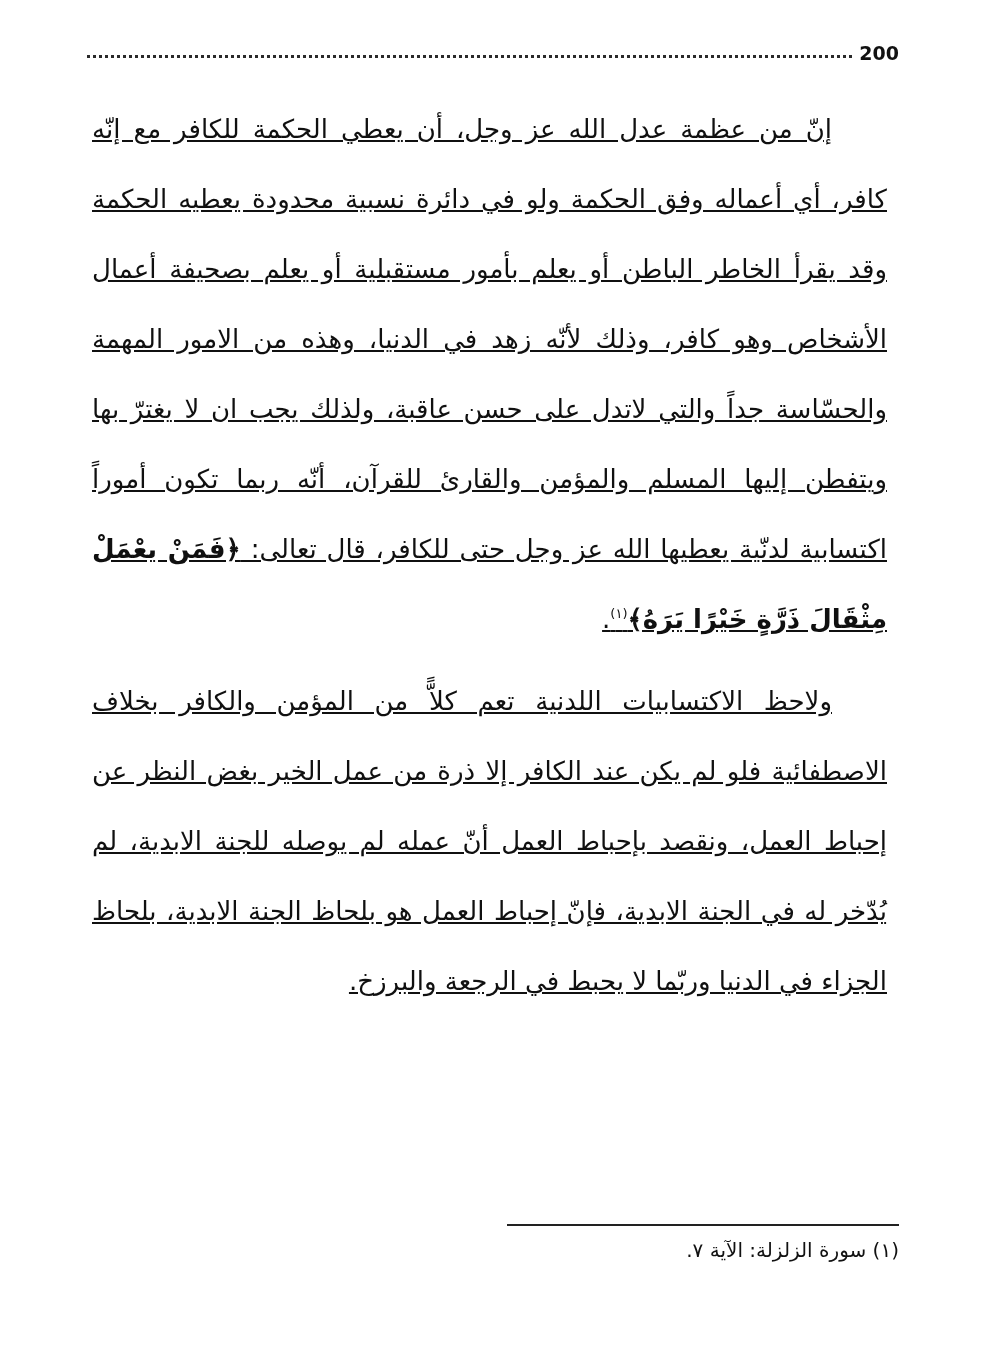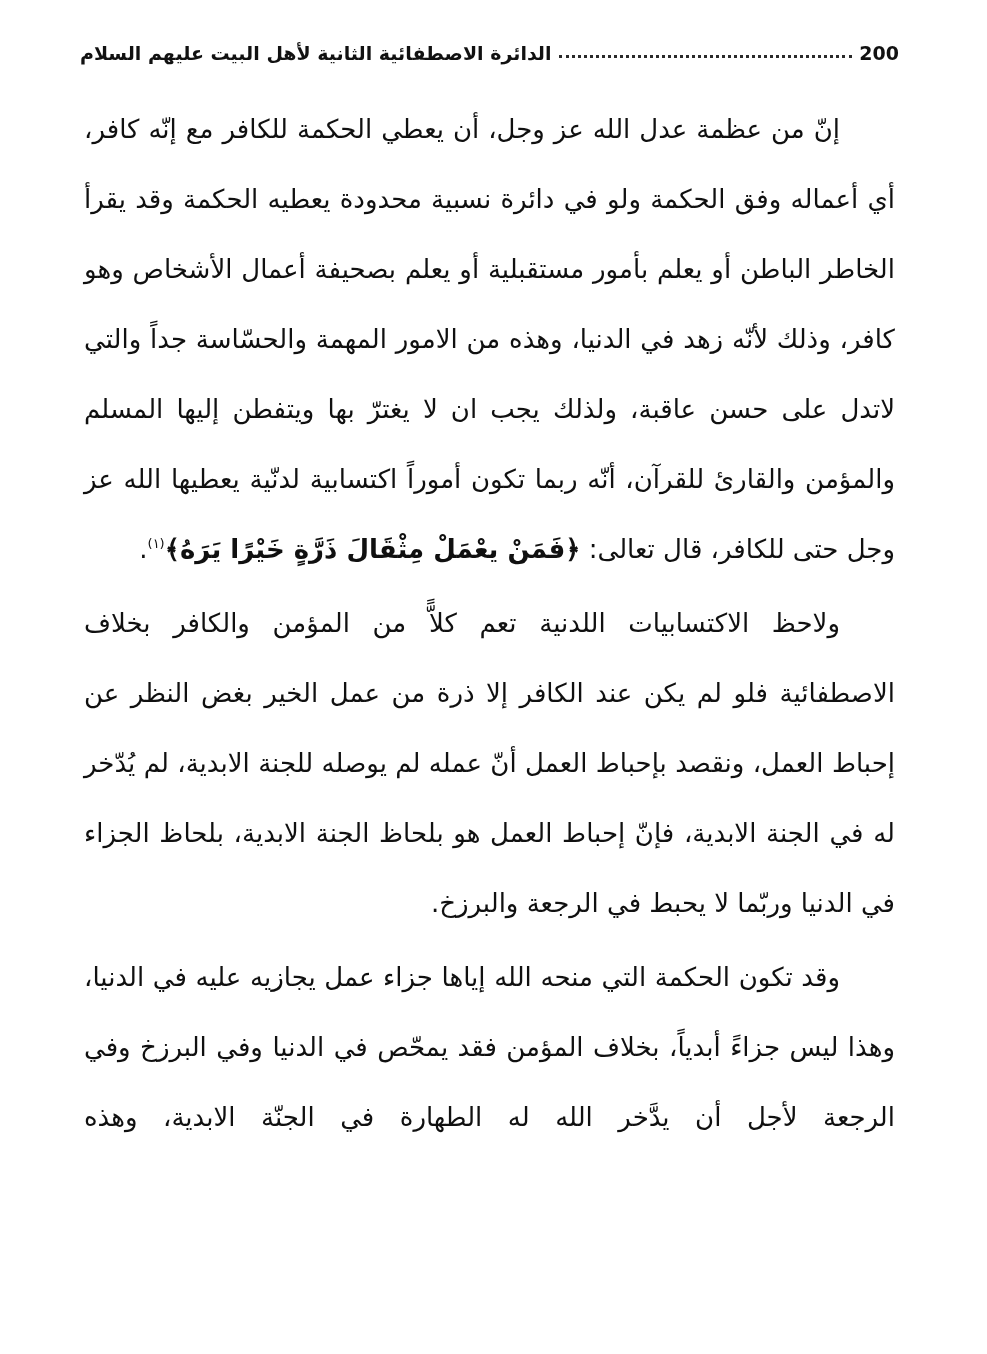--- a/index.html
+++ b/index.html
@@ -28,22 +28,23 @@
   }
 
   
   .body-text {
     font-size:26px;
     line-height:70px;
     text-align:justify;
     color:#101010;
   }
   .body-text p {
-    margin:4px;
+    margin:12px;
     text-indent:55px;
+    text-decoration:underline;
   }
   .body-text p.last-para { text-align-last:justify; }
 
   .quran {
     font-weight:bold;
     letter-spacing:0.5px;
   }
   sup.fn {
     font-size:13px;
     vertical-align:super;
@@ -67,23 +68,25 @@
   }
 </style>
 </head>
 <body>
 
 <div class="page">
 
   <div class="header">
     <span>200</span>
     <span class="leader"></span>
-    <span>الدائرة الاصطفائية الثانية لأهل البيت عليهم السلام</span>
   </div>
 
   <div class="body-text">
     <p><span>إنّ من عظمة عدل الله عز وجل، أن يعطي الحكمة للكافر مع إنّه كافر، أي أعماله وفق الحكمة ولو في دائرة نسبية محدودة يعطيه الحكمة وقد يقرأ الخاطر الباطن أو يعلم بأمور مستقبلية أو يعلم بصحيفة أعمال الأشخاص وهو كافر، وذلك لأنّه زهد في الدنيا، وهذه من الامور المهمة والحسّاسة جداً والتي لاتدل على حسن عاقبة، ولذلك يجب ان لا يغترّ بها ويتفطن إليها المسلم والمؤمن والقارئ للقرآن، أنّه ربما تكون أموراً اكتسابية لدنّية يعطيها الله عز وجل حتى للكافر، قال تعالى: </span><span class="quran">﴿فَمَنْ يعْمَلْ مِثْقَالَ ذَرَّةٍ خَيْرًا يَرَهُ﴾</span><sup class="fn">(١)</sup><span>.</span></p>
     <p>ولاحظ الاكتسابيات اللدنية تعم كلاًّ من المؤمن والكافر بخلاف الاصطفائية فلو لم يكن عند الكافر إلا ذرة من عمل الخير بغض النظر عن إحباط العمل، ونقصد بإحباط العمل أنّ عمله لم يوصله للجنة الابدية، لم يُدّخر له في الجنة الابدية، فإنّ إحباط العمل هو بلحاظ الجنة الابدية، بلحاظ الجزاء في الدنيا وربّما لا يحبط في الرجعة والبرزخ.</p>
-    <p class="last-para">وقد تكون الحكمة التي منحه الله إياها جزاء عمل يجازيه عليه في الدنيا، وهذا ليس جزاءً أبدياً، بخلاف المؤمن فقد يمحّص في الدنيا وفي البرزخ وفي الرجعة لأجل أن يدَّخر الله له الطهارة في الجنّة الابدية، وهذه</p>
   </div>
 
+  <div class="footnote-area">
+    <div class="fn-rule"></div>
+    <div class="footnote">(١) سورة الزلزلة: الآية ٧.</div>
+  </div>
 
 </div>
 
 </body></html>

